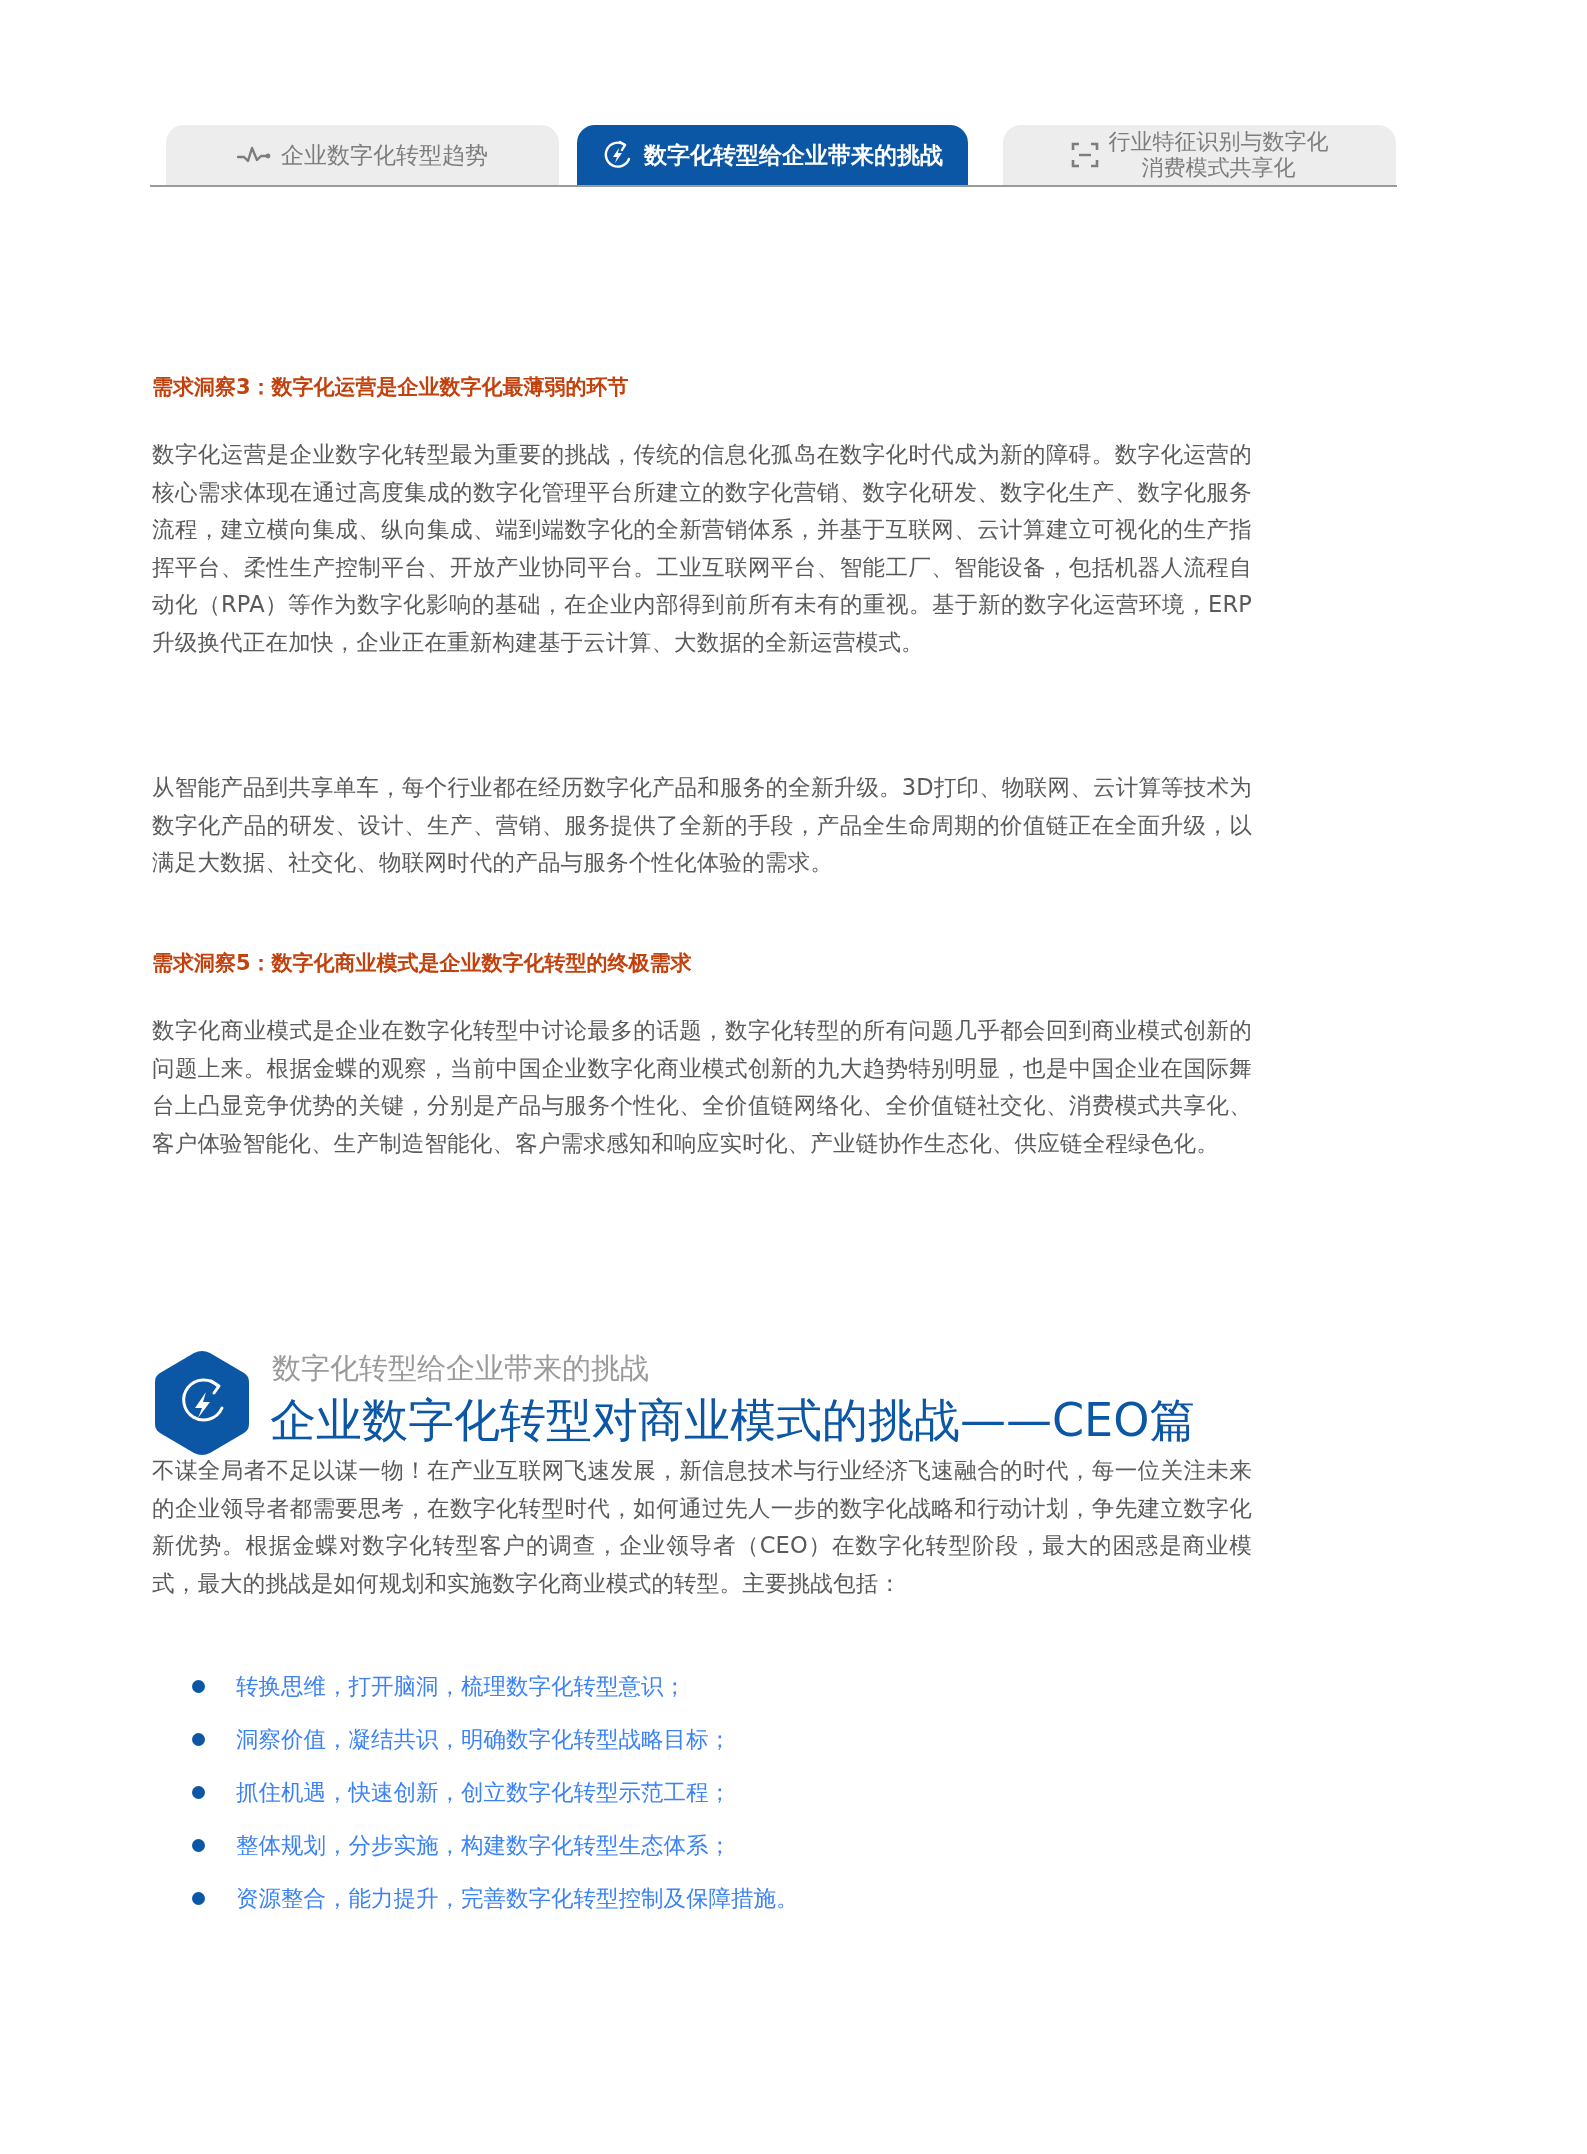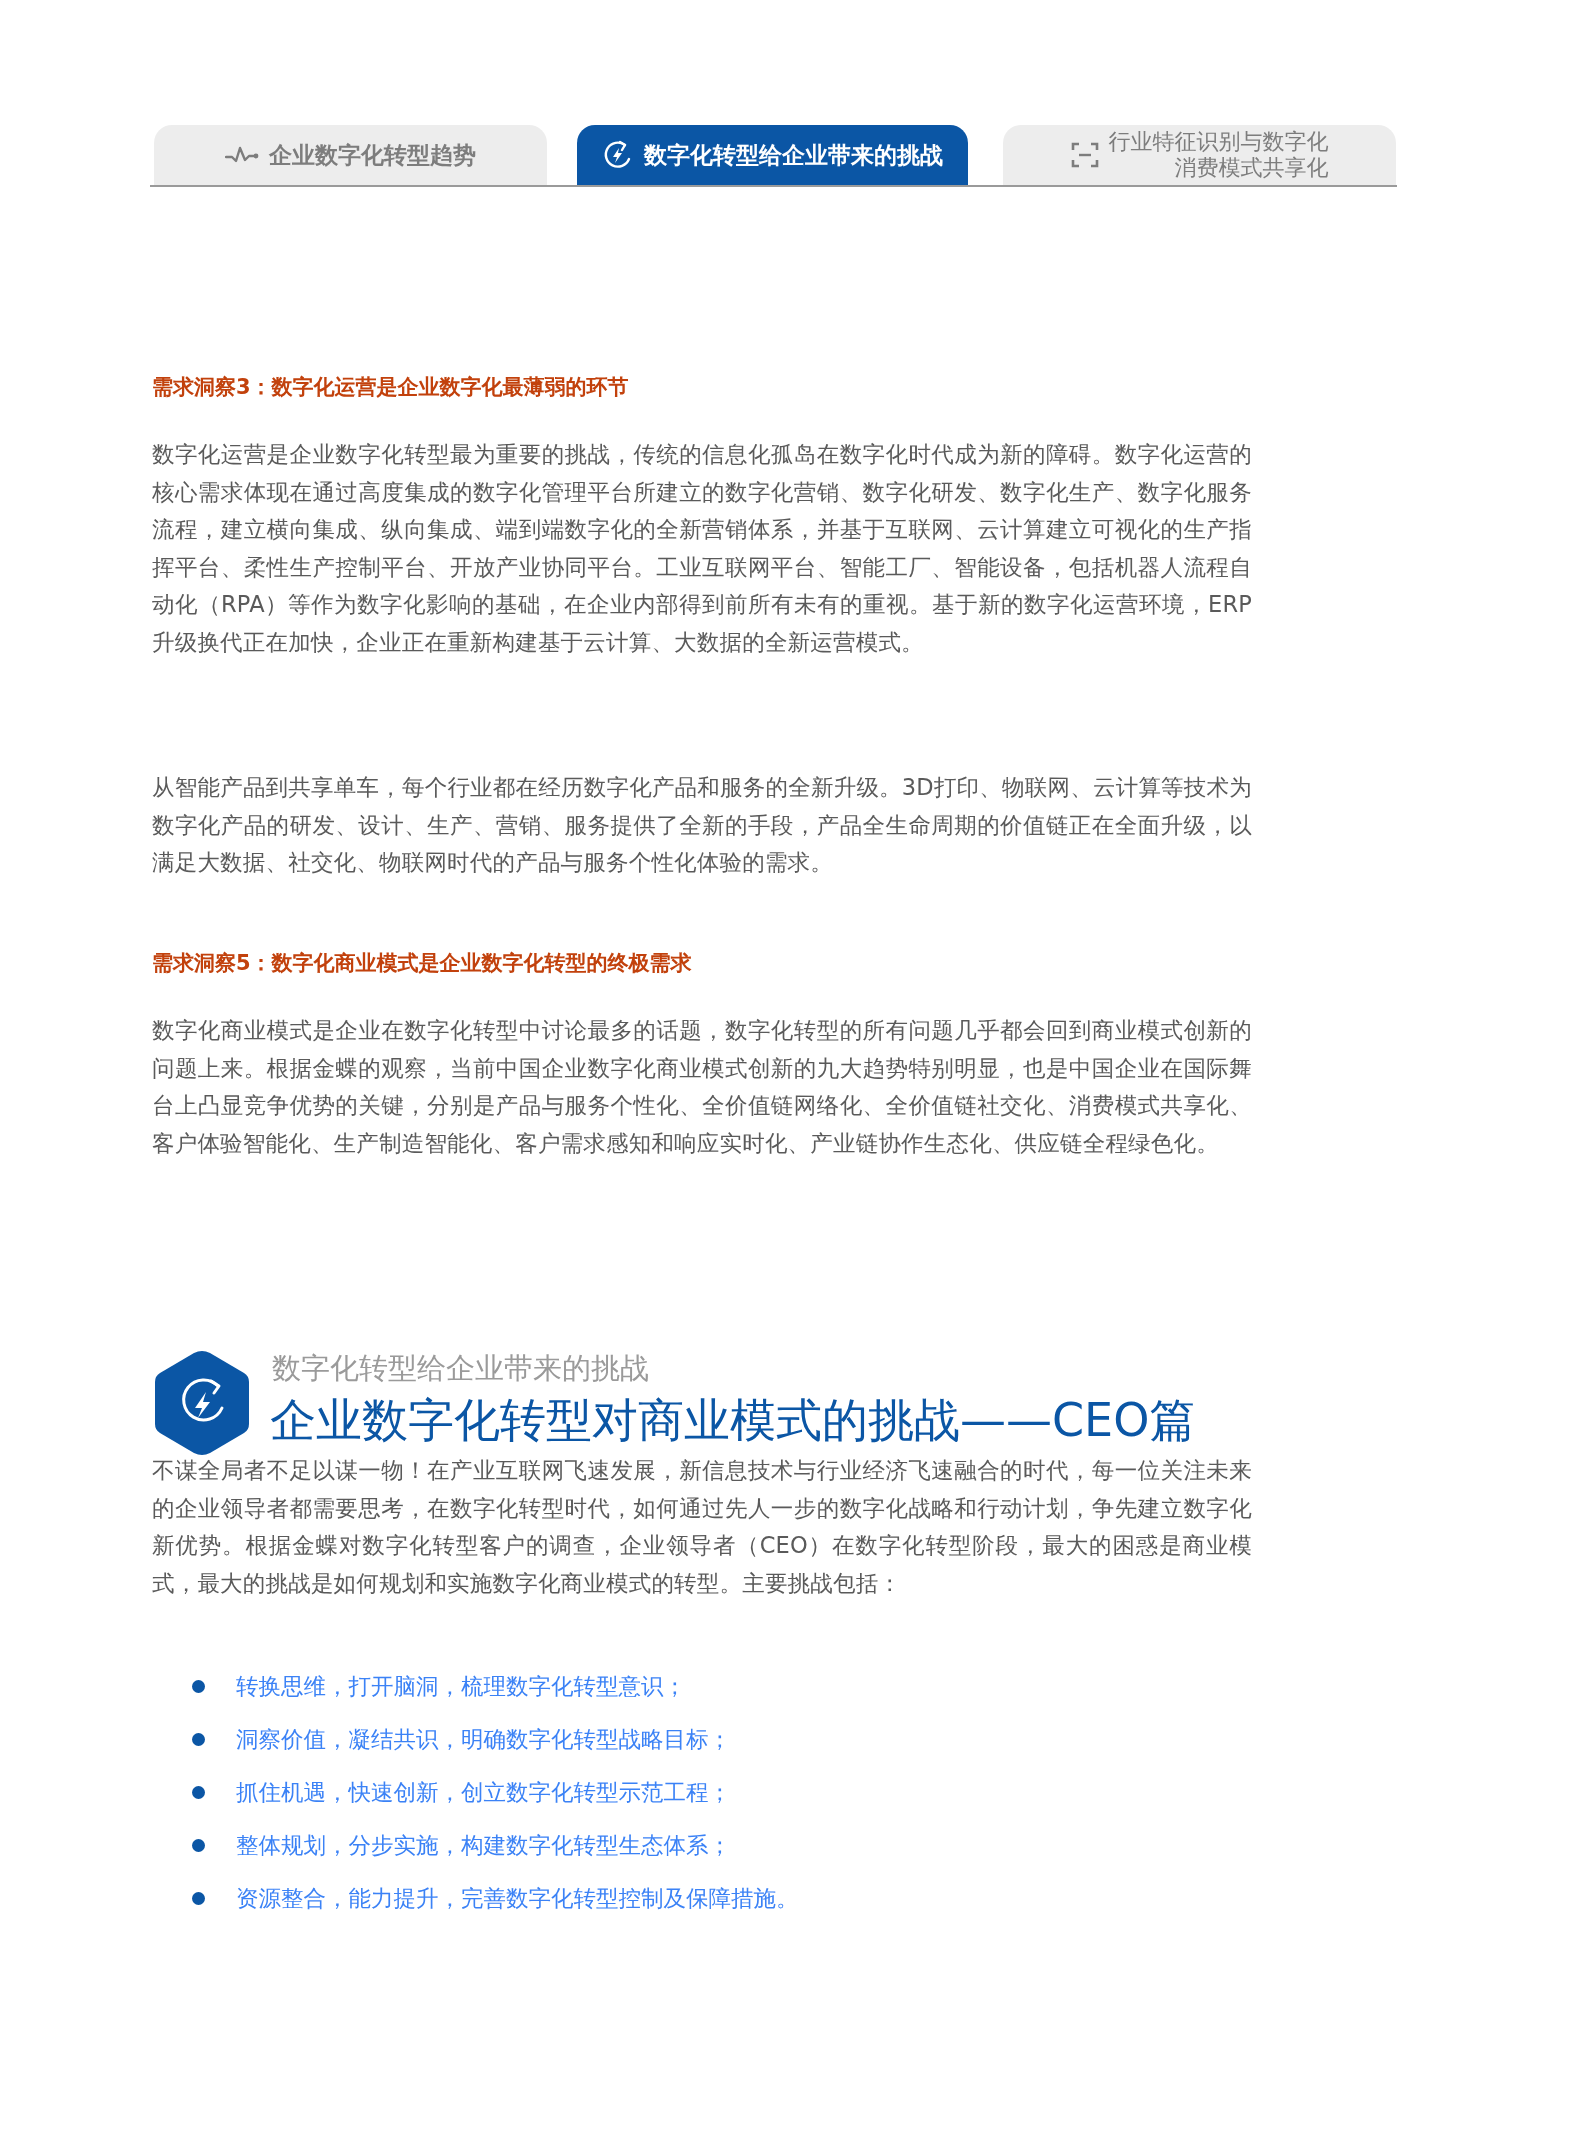--- a/index.html
+++ b/index.html
@@ -11,24 +11,24 @@
   .tabs {
     position: absolute; left: 150px; top: 125px; width: 1247px; height: 60px;
     border-bottom: 2px solid #9a9a9a; box-sizing: content-box;
   }
   .tab {
     position: absolute; top: 0; height: 60px; width: 393px;
     background: #ededed; border-radius: 18px 18px 0 0;
     display: flex; align-items: center; justify-content: center; gap: 10px;
     color: #7d7d7d; font-size: 23px; cursor: pointer;
   }
-  .tab.t1 { left: 4px; font-weight: bold; }
+  .tab.t1 { left: 16px; }
   .tab.t2 { left: 427px; width: 391px; background: #0b56a5; color: #ffffff; font-weight: bold; }
   .tab.t3 { left: 853px; font-size: 22px; line-height: 26px; }
-  .tab.t3 .lbl { text-align: right; }
+  .tab.t3 .lbl { text-align: center; }
   .tab svg { flex: 0 0 auto; }
 
   .content { position: absolute; left: 152px; width: 1100px; }
   .h-insight {
     font-size: 21px; font-weight: bold; color: #c2410c; margin: 0; line-height: 30px;
   }
   .para {
     font-size: 22.5px; line-height: 37.5px; color: #5a5a5a; margin: 0;
     text-align: justify; letter-spacing: 0.2px;
   }

